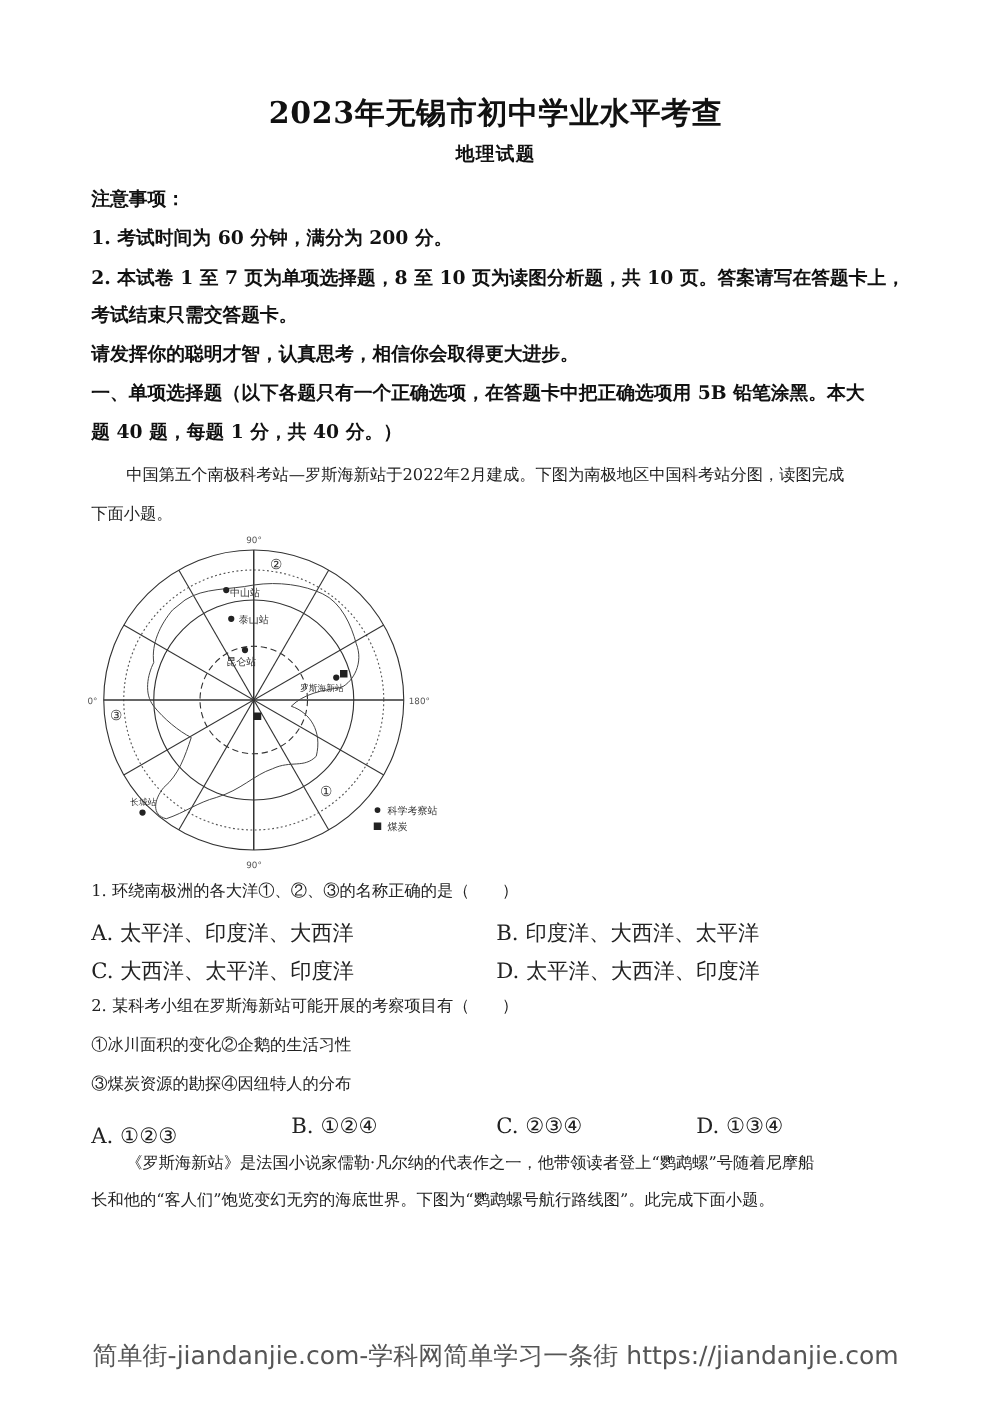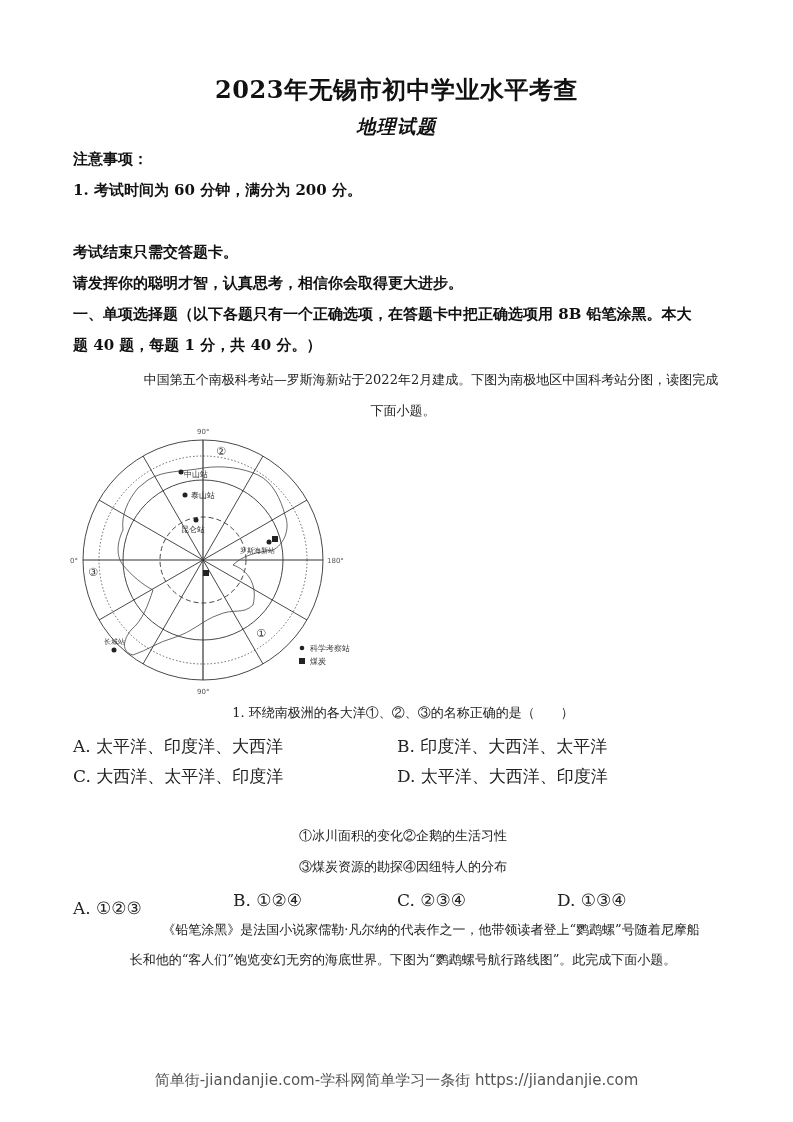--- a/index.html
+++ b/index.html
@@ -1,42 +1,43 @@
 <!DOCTYPE html>
 <html><head>
 <meta charset="utf-8">
 <style>
   html, body { margin: 0; padding: 0; background: #ffffff; }
   body { width: 793px; height: 1122px; position: relative; overflow: hidden;
          font-family: "DejaVu Serif", "Liberation Serif", serif; color: #111; }
   .page { position: absolute; left: 0; top: 0; width: 793px; height: 1122px; }
   .title { position: absolute; left: 0; width: 793px; text-align: center; font-weight: bold; color: #111; }
   .t1 { top: 74px; font-size: 24px; letter-spacing: 0.5px; }
-  .t2 { top: 114px; font-size: 19px; letter-spacing: 1px; font-style: italic; }
+  .t2 { top: 114px; font-size: 15px; letter-spacing: 1px; }
   .line { position: absolute; left: 73px; width: 660px; white-space: nowrap; }
   .bold { font-weight: bold; font-size: 15px; }
-  .song { font-size: 13px; color: #222; text-align: center; }
+  .song { font-size: 13px; color: #222; }
   .opt { position: absolute; font-size: 17px; color: #222; white-space: nowrap; }
   .map { position: absolute; left: 70px; top: 422px; width: 300px; height: 275px; }
   .watermark { position: absolute; left: 0; width: 793px; top: 1071px; text-align: center;
-               font-family: "DejaVu Sans", "Liberation Sans", sans-serif; font-size: 15px; color: #555; }
+               font-family: "DejaVu Sans", "Liberation Sans", sans-serif; font-size: 20px; color: #555; }
 </style>
 </head>
 <body>
 
 <div class="page">
 
   <div class="title t1">2023年无锡市初中学业水平考查</div>
   <div class="title t2">地理试题</div>
 
   <div class="line bold" style="top:150px;">注意事项：</div>
   <div class="line bold" style="top:181px;">1. 考试时间为 60 分钟，满分为 200 分。</div>
+  <div class="line bold" style="top:213px;">2. 本试卷 1 至 7 页为单项选择题，8 至 10 页为读图分析题，共 10 页。答案请写在答题卡上，</div>
   <div class="line bold" style="top:243px;">考试结束只需交答题卡。</div>
   <div class="line bold" style="top:274px;">请发挥你的聪明才智，认真思考，相信你会取得更大进步。</div>
-  <div class="line bold" style="top:305px;">一、单项选择题（以下各题只有一个正确选项，在答题卡中把正确选项用 8B 铅笔涂黑。本大</div>
+  <div class="line bold" style="top:305px;">一、单项选择题（以下各题只有一个正确选项，在答题卡中把正确选项用 5B 铅笔涂黑。本大</div>
   <div class="line bold" style="top:336px;">题 40 题，每题 1 分，共 40 分。）</div>
 
   <div class="line song" style="top:371px; left:101px;">中国第五个南极科考站—罗斯海新站于2022年2月建成。下图为南极地区中国科考站分图，读图完成</div>
   <div class="line song" style="top:402px;">下面小题。</div>
 
   <div class="map">
     <svg width="300" height="275" viewBox="0 0 300 275" xmlns="http://www.w3.org/2000/svg">
       <g transform="translate(133,138)" fill="none" stroke="#333" stroke-width="0.9">
         <circle r="120"></circle>
         <circle r="104" stroke-dasharray="1.5,2" stroke="#555"></circle>
@@ -80,24 +81,25 @@
       <text x="240" y="242" font-size="8" fill="#333" font-family="DejaVu Sans, sans-serif">煤炭</text>
     </svg>
   </div>
 
   <div class="line song" style="top:704px;">1. 环绕南极洲的各大洋①、②、③的名称正确的是（　　）</div>
   <div class="opt" style="top:735px; left:73px;">A. 太平洋、印度洋、大西洋</div>
   <div class="opt" style="top:735px; left:397px;">B. 印度洋、大西洋、太平洋</div>
   <div class="opt" style="top:765px; left:73px;">C. 大西洋、太平洋、印度洋</div>
   <div class="opt" style="top:765px; left:397px;">D. 太平洋、大西洋、印度洋</div>
 
+  <div class="line song" style="top:796px;">2. 某科考小组在罗斯海新站可能开展的考察项目有（　　）</div>
   <div class="line song" style="top:858px;">③煤炭资源的勘探④因纽特人的分布</div>
   <div class="line song" style="top:827px;">①冰川面积的变化②企鹅的生活习性</div>
   <div class="opt" style="top:898px; left:73px;">A. ①②③</div>
   <div class="opt" style="top:890px; left:233px;">B. ①②④</div>
   <div class="opt" style="top:890px; left:397px;">C. ②③④</div>
   <div class="opt" style="top:890px; left:557px;">D. ①③④</div>
 
-  <div class="line song" style="top:921px; left:101px;">《铅笔涂黑》是法国小说家儒勒·凡尔纳的代表作之一，他带领读者登上“鹦鹉螺”号随着尼摩船</div>
+  <div class="line song" style="top:921px; left:101px;">《罗斯海新站》是法国小说家儒勒·凡尔纳的代表作之一，他带领读者登上“鹦鹉螺”号随着尼摩船</div>
   <div class="line song" style="top:951px;">长和他的“客人们”饱览变幻无穷的海底世界。下图为“鹦鹉螺号航行路线图”。此完成下面小题。</div>
 
   <div class="watermark">简单街-jiandanjie.com-学科网简单学习一条街 https://jiandanjie.com</div>
 </div>
 
 </body></html>

